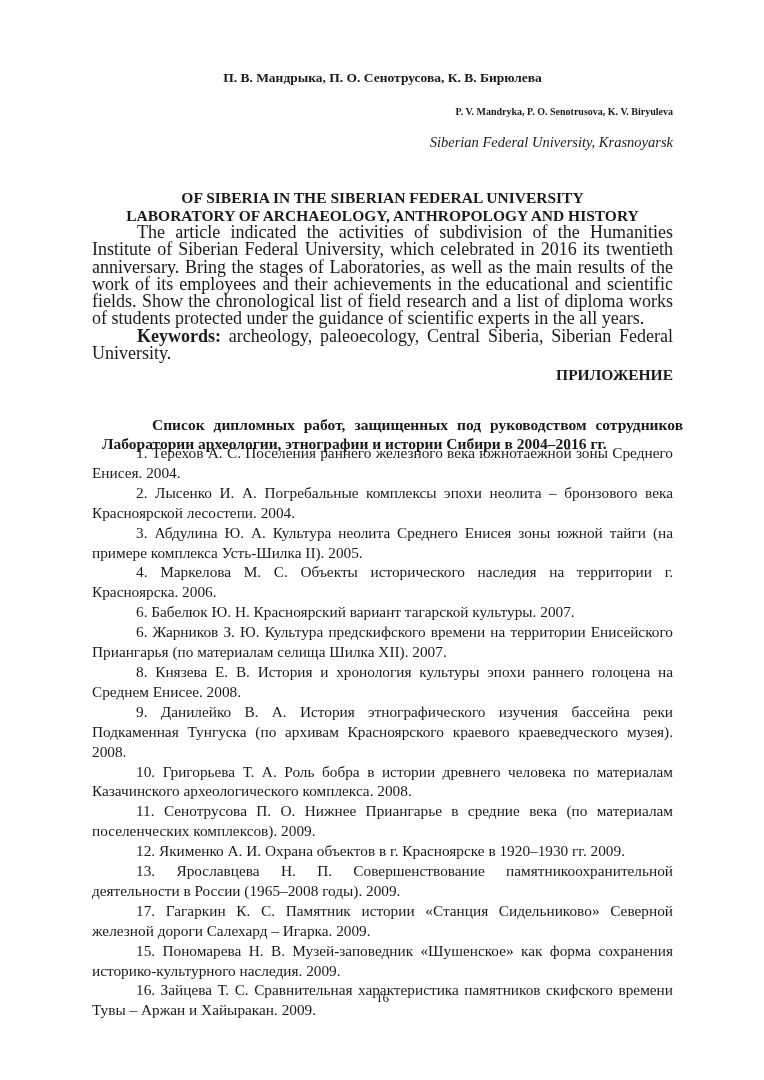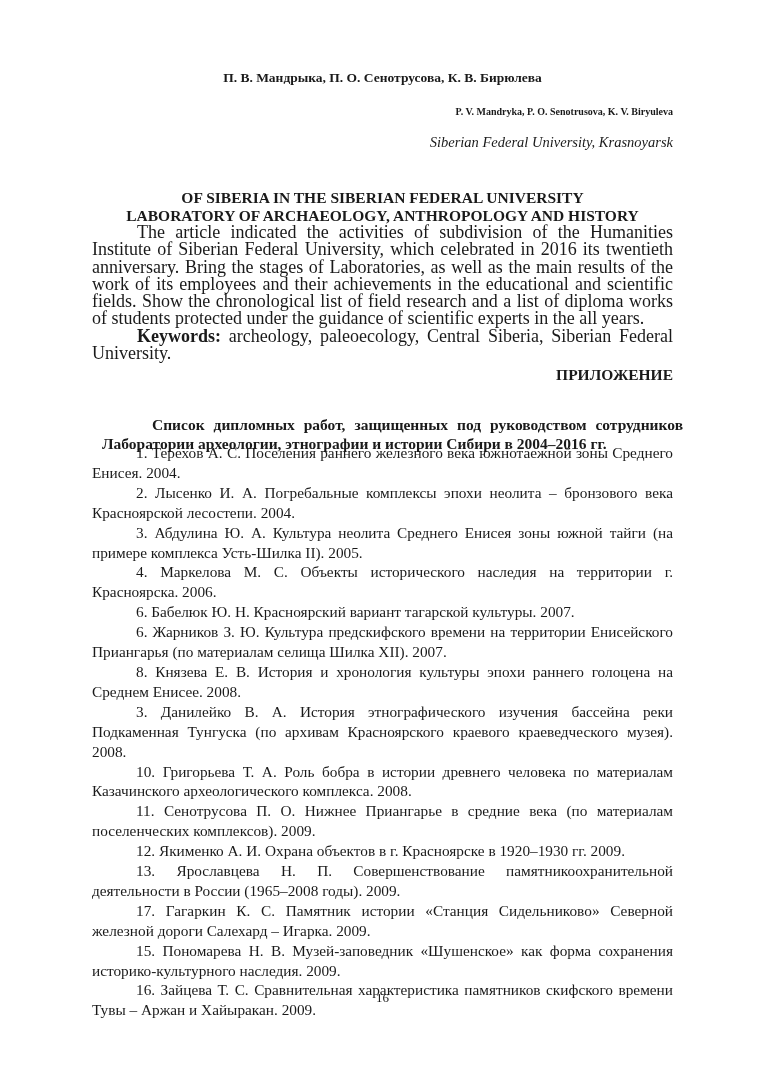--- a/index.html
+++ b/index.html
@@ -51,21 +51,21 @@
   <p class="list-title">Список дипломных работ, защищенных под руководством сотрудников Лаборатории археологии, этнографии и истории Сибири в 2004–2016 гг.</p>
 
   <ul class="list">
     <li>1.  Терехов А. С. Поселения раннего железного века южнотаежной зоны Среднего Енисея. 2004.</li>
     <li>2.  Лысенко И. А. Погребальные комплексы эпохи неолита – бронзового века Красноярской лесостепи. 2004.</li>
     <li>3.  Абдулина Ю. А. Культура неолита Среднего Енисея зоны южной тайги (на примере комплекса Усть-Шилка II). 2005.</li>
     <li>4. Маркелова М. С. Объекты исторического наследия на территории г. Красноярска. 2006.</li>
     <li>6.  Бабелюк Ю. Н. Красноярский вариант тагарской культуры. 2007.</li>
     <li>6.  Жарников З. Ю. Культура предскифского времени на территории Енисейского Приангарья (по материалам селища Шилка XII). 2007.</li>
     <li>8.  Князева Е. В. История и хронология культуры эпохи раннего голоцена на Среднем Енисее. 2008.</li>
-    <li>3.  Данилейко В. А. История этнографического изучения бассейна реки Подкаменная Тунгуска (по архивам Красноярского краевого краеведческого музея). 2008.</li>
+    <li>9.  Данилейко В. А. История этнографического изучения бассейна реки Подкаменная Тунгуска (по архивам Красноярского краевого краеведческого музея). 2008.</li>
     <li>10. Григорьева Т. А. Роль бобра в истории древнего человека по материалам Казачинского археологического комплекса. 2008.</li>
     <li>11. Сенотрусова П. О. Нижнее Приангарье в средние века (по материалам поселенческих комплексов). 2009.</li>
     <li>12. Якименко А. И. Охрана объектов в г. Красноярске в 1920–1930 гг. 2009.</li>
     <li>13. Ярославцева Н. П. Совершенствование памятникоохранительной деятельности в России (1965–2008 годы). 2009.</li>
     <li>17. Гагаркин К. С. Памятник истории «Станция Сидельниково» Северной железной дороги Салехард – Игарка. 2009.</li>
     <li>15. Пономарева Н. В. Музей-заповедник «Шушенское» как форма сохранения историко-культурного наследия. 2009.</li>
     <li>16. Зайцева Т. С. Сравнительная характеристика памятников скифского времени Тувы – Аржан и Хайыракан. 2009.</li>
   </ul>
 
   <div class="page-number">16</div>

